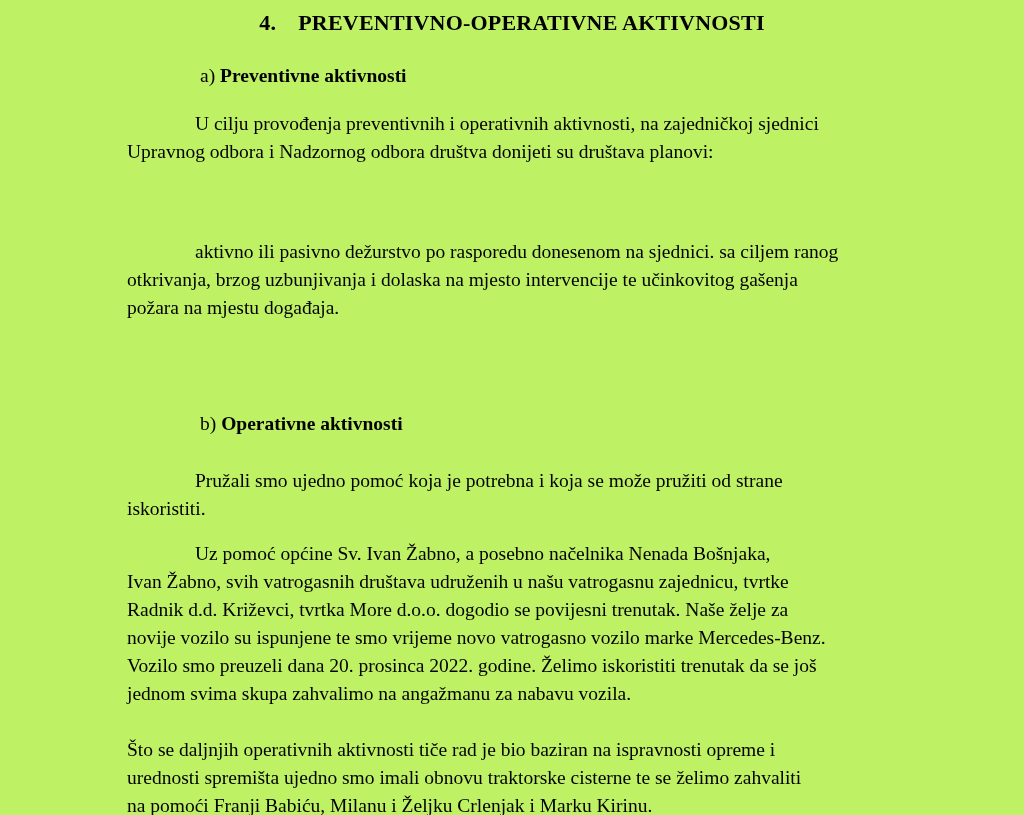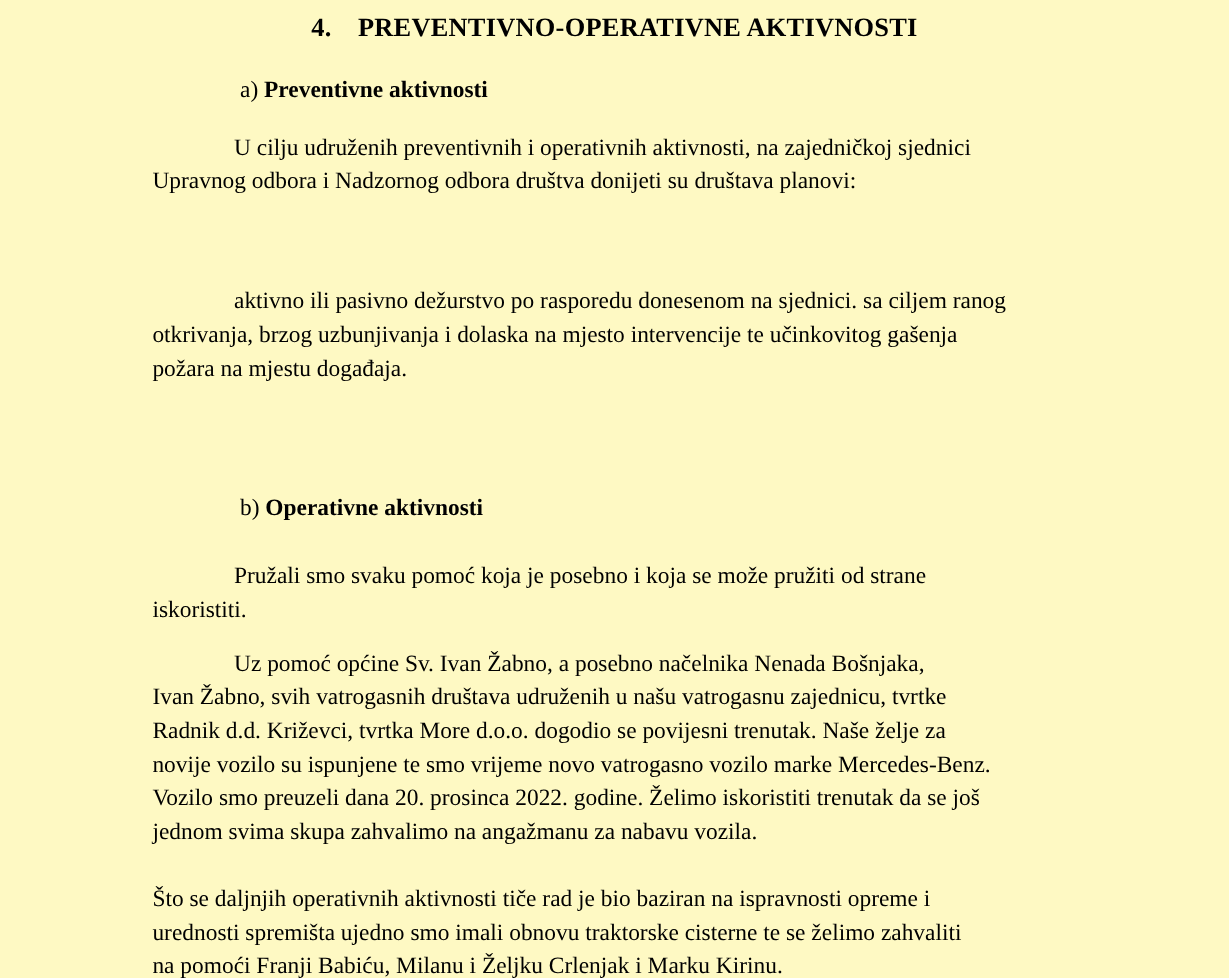--- a/index.html
+++ b/index.html
@@ -4,21 +4,21 @@
 <style>
   html, body {
     margin: 0;
     padding: 0;
     background: #ffffff;
   }
   .page {
     position: relative;
     width: 1024px;
     height: 815px;
-    background: #fef9c3;
+    background: #bef264;
     color: #000000;
     font-family: "Liberation Serif", "DejaVu Serif", serif;
     overflow: hidden;
   }
   .doc-title {
     position: absolute;
     top: 8px;
     left: 0;
     width: 1024px;
     text-align: center;
@@ -70,37 +70,37 @@
   <h1 class="doc-title">
     <span class="title-number">4.</span><span>PREVENTIVNO-OPERATIVNE AKTIVNOSTI</span>
   </h1>
 
   <div class="section-heading" id="heading-a">
     <span>a)</span>
     <span class="section-label">Preventivne aktivnosti</span>
   </div>
 
   <div class="paragraph indent" id="para-0">
-      <div class="line">U cilju udruženih preventivnih i operativnih aktivnosti, na zajedničkoj sjednici</div>
+      <div class="line">U cilju provođenja preventivnih i operativnih aktivnosti, na zajedničkoj sjednici</div>
       <div class="line">Upravnog odbora i Nadzornog odbora društva donijeti su društava planovi:</div>
     </div>
 
   <div class="paragraph indent" id="para-1">
       <div class="line">aktivno ili pasivno dežurstvo po rasporedu donesenom na sjednici. sa ciljem ranog</div>
       <div class="line">otkrivanja, brzog uzbunjivanja i dolaska na mjesto intervencije te učinkovitog gašenja</div>
       <div class="line">požara na mjestu događaja.</div>
     </div>
 
   <div class="section-heading" id="heading-b">
     <span>b)</span>
     <span class="section-label">Operativne aktivnosti</span>
   </div>
 
   <div class="paragraph indent" id="para-2">
-      <div class="line">Pružali smo svaku pomoć koja je posebno i koja se može pružiti od strane</div>
+      <div class="line">Pružali smo ujedno pomoć koja je potrebna i koja se može pružiti od strane</div>
       <div class="line">iskoristiti.</div>
     </div>
 
   <div class="paragraph indent" id="para-3">
       <div class="line">Uz pomoć općine Sv. Ivan Žabno, a posebno načelnika Nenada Bošnjaka,</div>
       <div class="line">Ivan Žabno, svih vatrogasnih društava udruženih u našu vatrogasnu zajednicu, tvrtke</div>
       <div class="line">Radnik d.d. Križevci, tvrtka More d.o.o. dogodio se povijesni trenutak. Naše želje za</div>
       <div class="line">novije vozilo su ispunjene te smo vrijeme novo vatrogasno vozilo marke Mercedes-Benz.</div>
       <div class="line">Vozilo smo preuzeli dana 20. prosinca 2022. godine. Želimo iskoristiti trenutak da se još</div>
       <div class="line">jednom svima skupa zahvalimo na angažmanu za nabavu vozila.</div>

